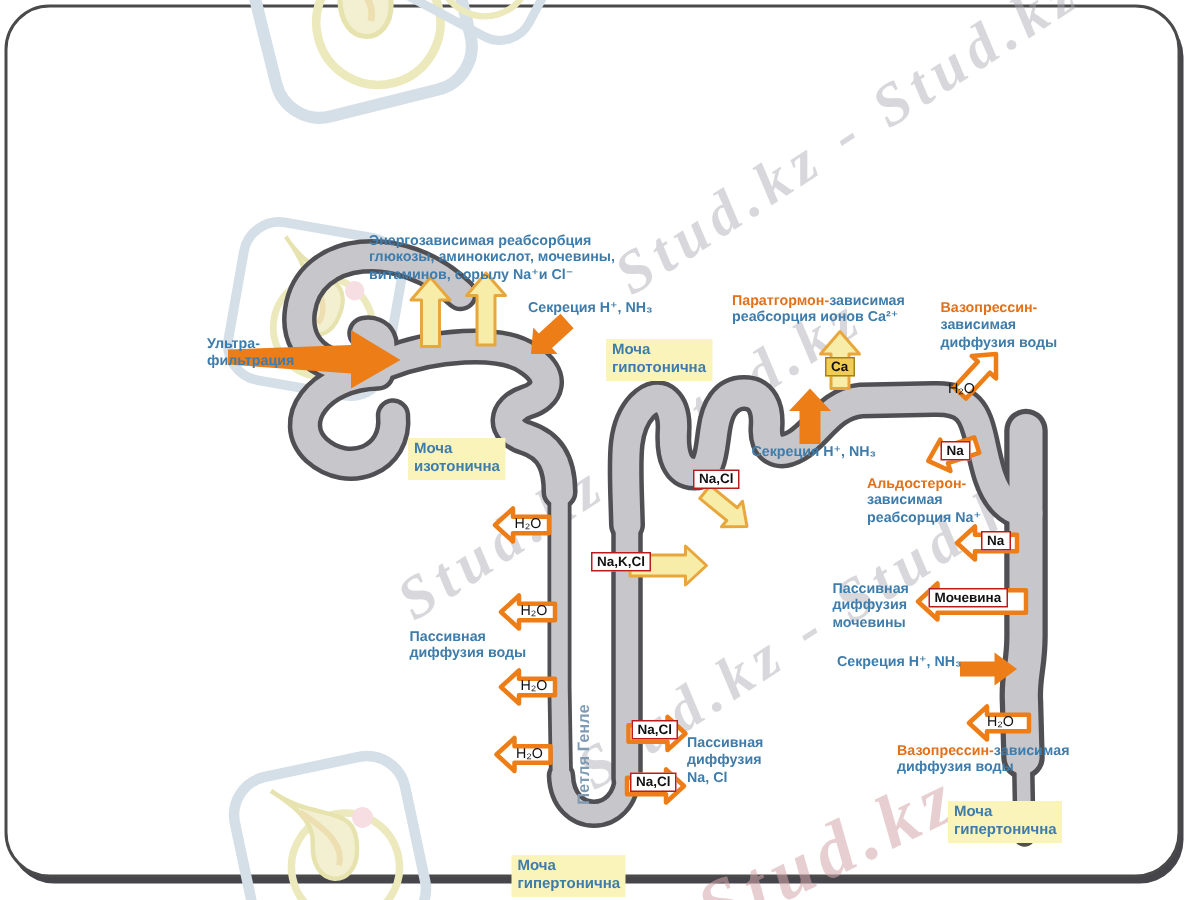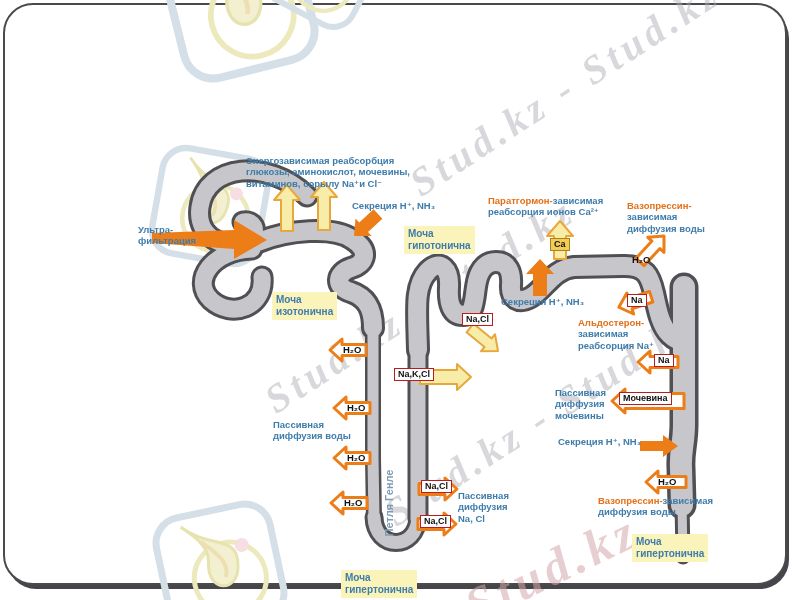--- a/index.html
+++ b/index.html
@@ -17,21 +17,21 @@
   svg.art{position:absolute;left:0;top:0;z-index:2;}
   .lbl{position:absolute;z-index:5;font-weight:bold;font-size:9.5px;line-height:1.2;
     color:#3e7cab;white-space:pre-line;}
   .lbl .o{color:#e2711a;}
   .blk{display:block;}
   .hl{background:#faf3ba;padding:2px 4px;font-size:10px;}
   .henle{color:#7f9ab3;font-size:11px;white-space:nowrap;}
   .tag{position:absolute;z-index:5;font-weight:bold;font-size:9px;line-height:1;color:#111;
     background:#fff;border:1px solid #b91c1c;padding:1px 3px;white-space:nowrap;}
   .tag.ca{background:#f2cd55;border-color:#a5831c;}
-  .tagp{position:absolute;z-index:5;font-weight:bold;font-size:9.5px;line-height:1;
+  .tagp{position:absolute;z-index:5;font-weight:normal;font-size:9.5px;line-height:1;
     color:#111;white-space:nowrap;}
 </style>
 </head>
 <body>
 
 <div class="stage">
   <div class="slide"></div>
 
   <div class="wm" style="left:565px;top:88px">Stud.kz - Stud.kz</div>
   <div class="wm" style="left:420px;top:305px">Stud.kz - Stud.kz</div>

